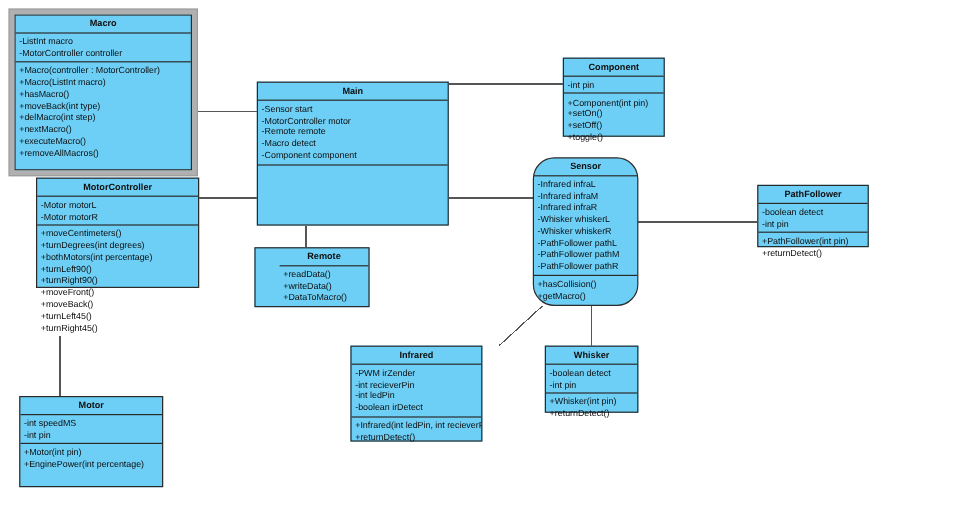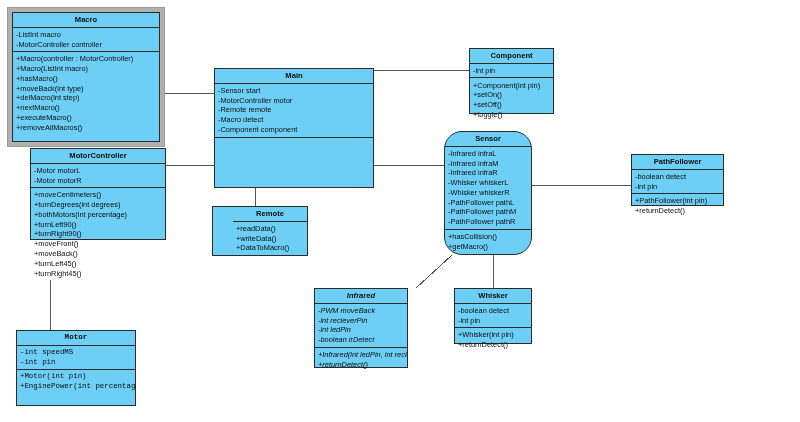--- a/index.html
+++ b/index.html
@@ -122,21 +122,21 @@
         <div class="cls-row">+turnDegrees(int degrees)</div>
         <div class="cls-row">+bothMotors(int percentage)</div>
         <div class="cls-row">+turnLeft90()</div>
         <div class="cls-row">+turnRight90()</div>
         <div class="cls-row">+moveFront()</div>
         <div class="cls-row">+moveBack()</div>
         <div class="cls-row">+turnLeft45()</div>
         <div class="cls-row">+turnRight45()</div>
       </div>
     </div>
-    <div class="uml-class" style="left: 16px; top: 330px; width: 120px; height: 76px; font-family: Liberation Mono, monospace;">
+    <div class="uml-class" style="left: 16px; top: 330px; width: 120px; height: 76px;">
       <div class="cls-name">Motor</div>
       <div class="cls-section attrs">
         <div class="cls-row">-int speedMS</div>
         <div class="cls-row">-int pin</div>
       </div>
       <div class="cls-section methods">
         <div class="cls-row">+Motor(int pin)</div>
         <div class="cls-row">+EnginePower(int percentage)</div>
       </div>
     </div>
@@ -191,24 +191,24 @@
       <div class="cls-name">PathFollower</div>
       <div class="cls-section attrs">
         <div class="cls-row">-boolean detect</div>
         <div class="cls-row">-int pin</div>
       </div>
       <div class="cls-section methods">
         <div class="cls-row">+PathFollower(int pin)</div>
         <div class="cls-row">+returnDetect()</div>
       </div>
     </div>
-    <div class="uml-class" style="left: 314px; top: 288px; width: 94px; height: 80px; font-style: italic;">
+    <div class="uml-class" style="left: 292px; top: 288px; width: 110px; height: 80px;">
       <div class="cls-name">Infrared</div>
       <div class="cls-section attrs">
-        <div class="cls-row">-PWM moveBack</div>
+        <div class="cls-row">-PWM irZender</div>
         <div class="cls-row">-int recieverPin</div>
         <div class="cls-row">-int ledPin</div>
         <div class="cls-row">-boolean irDetect</div>
       </div>
       <div class="cls-section methods">
         <div class="cls-row">+Infrared(int ledPin, int recieverPin)</div>
         <div class="cls-row">+returnDetect()</div>
       </div>
     </div>
     <div class="uml-class" style="left: 454px; top: 288px; width: 78px; height: 56px;">

